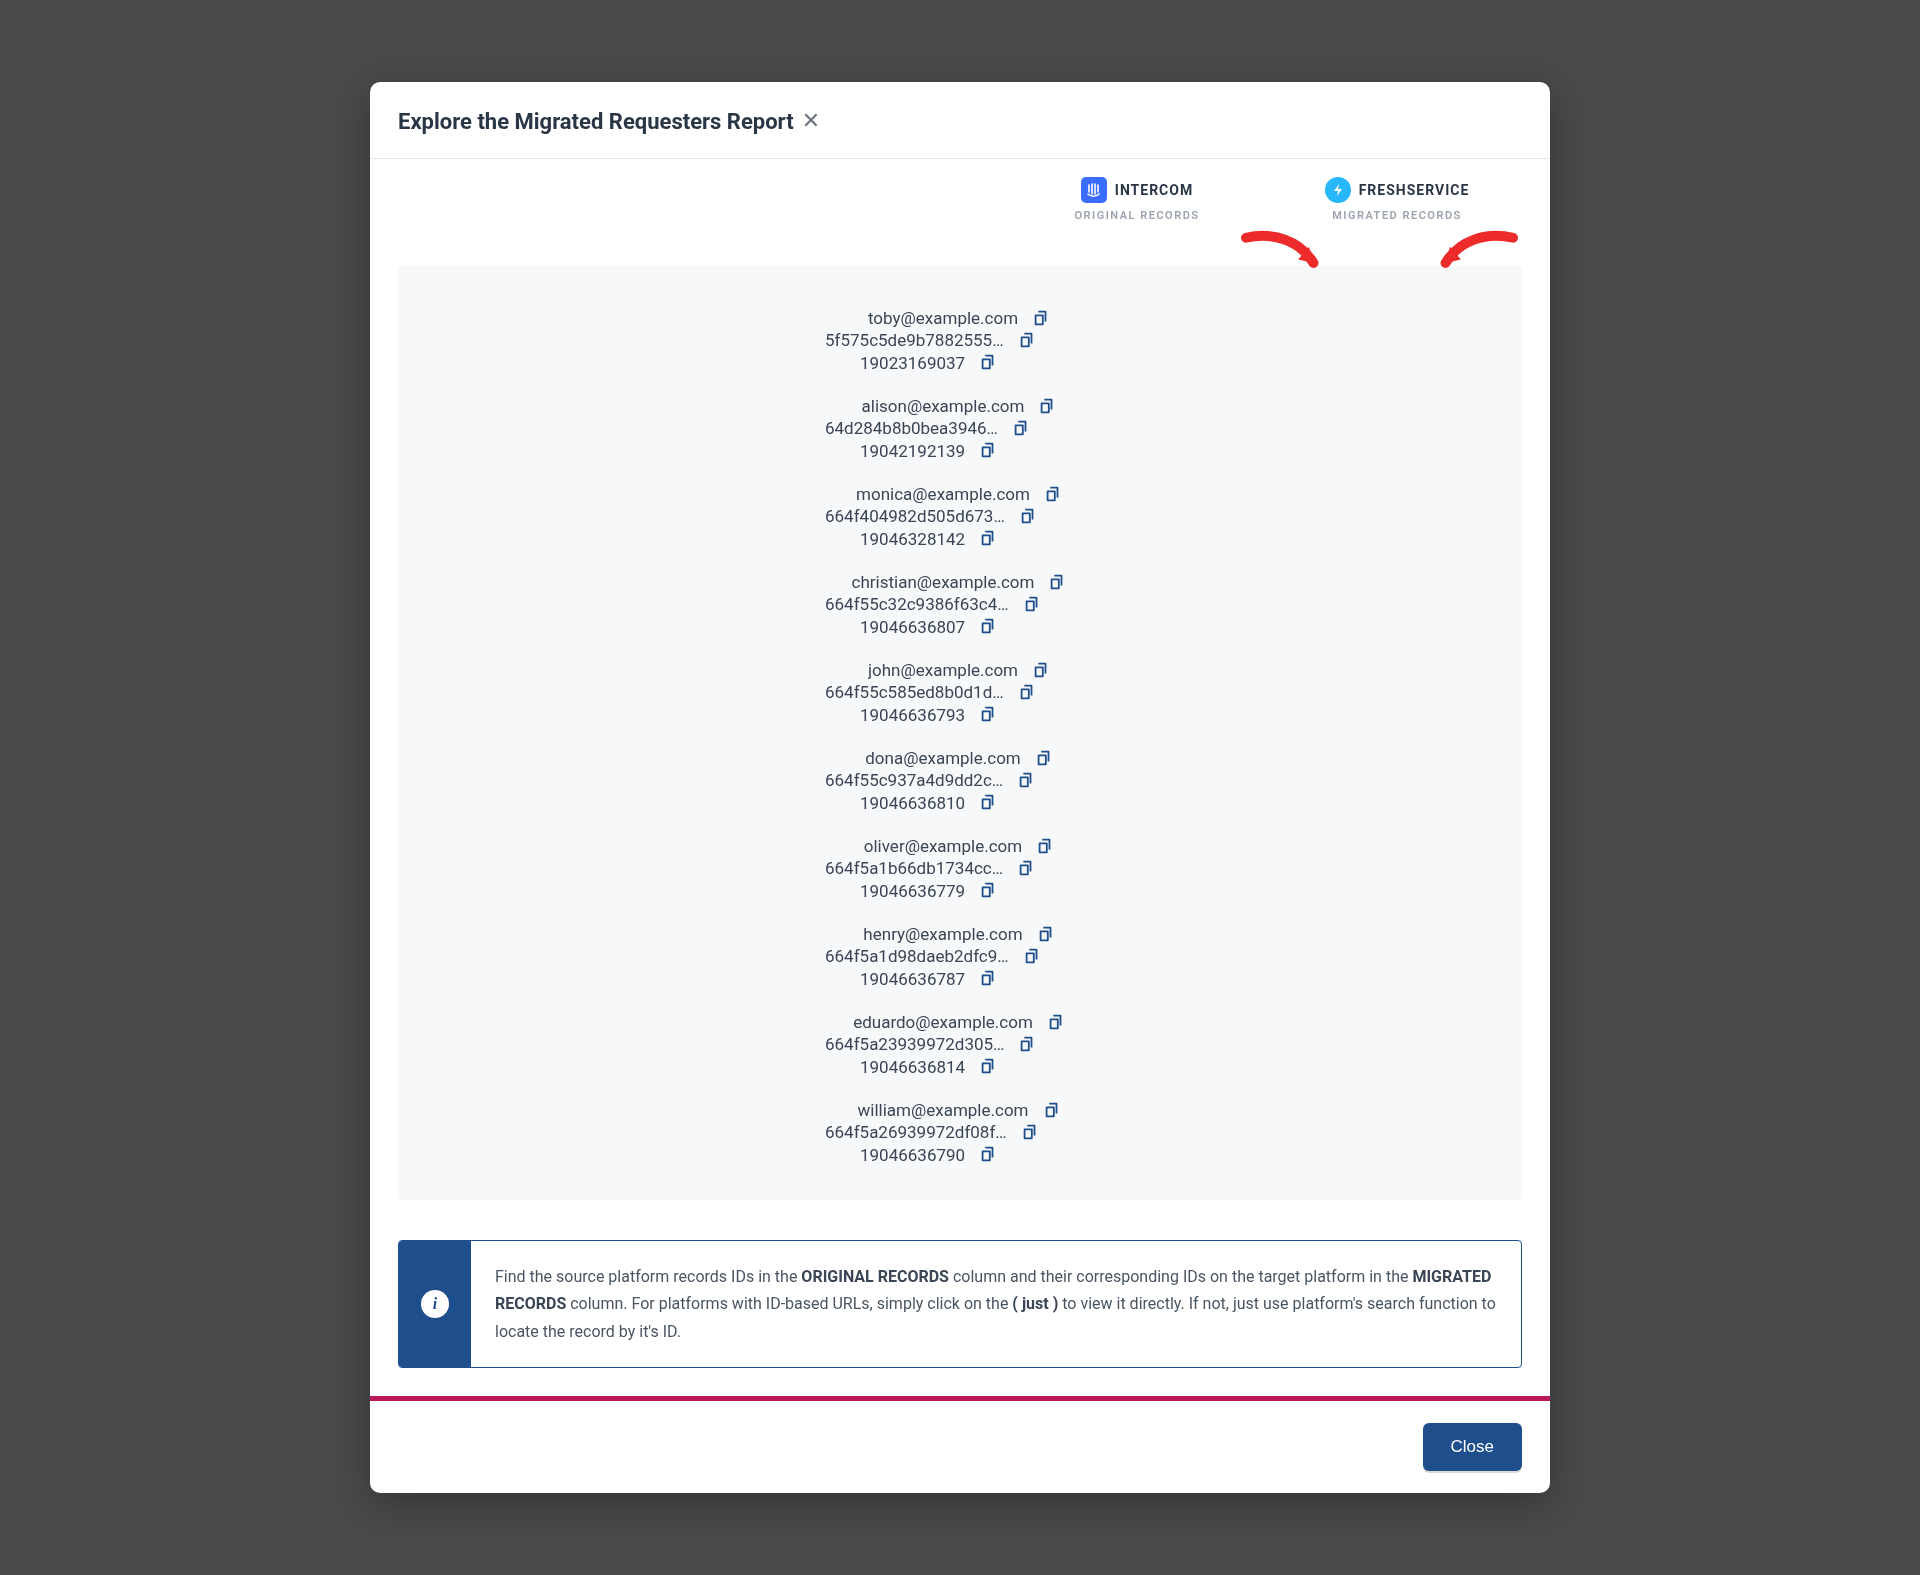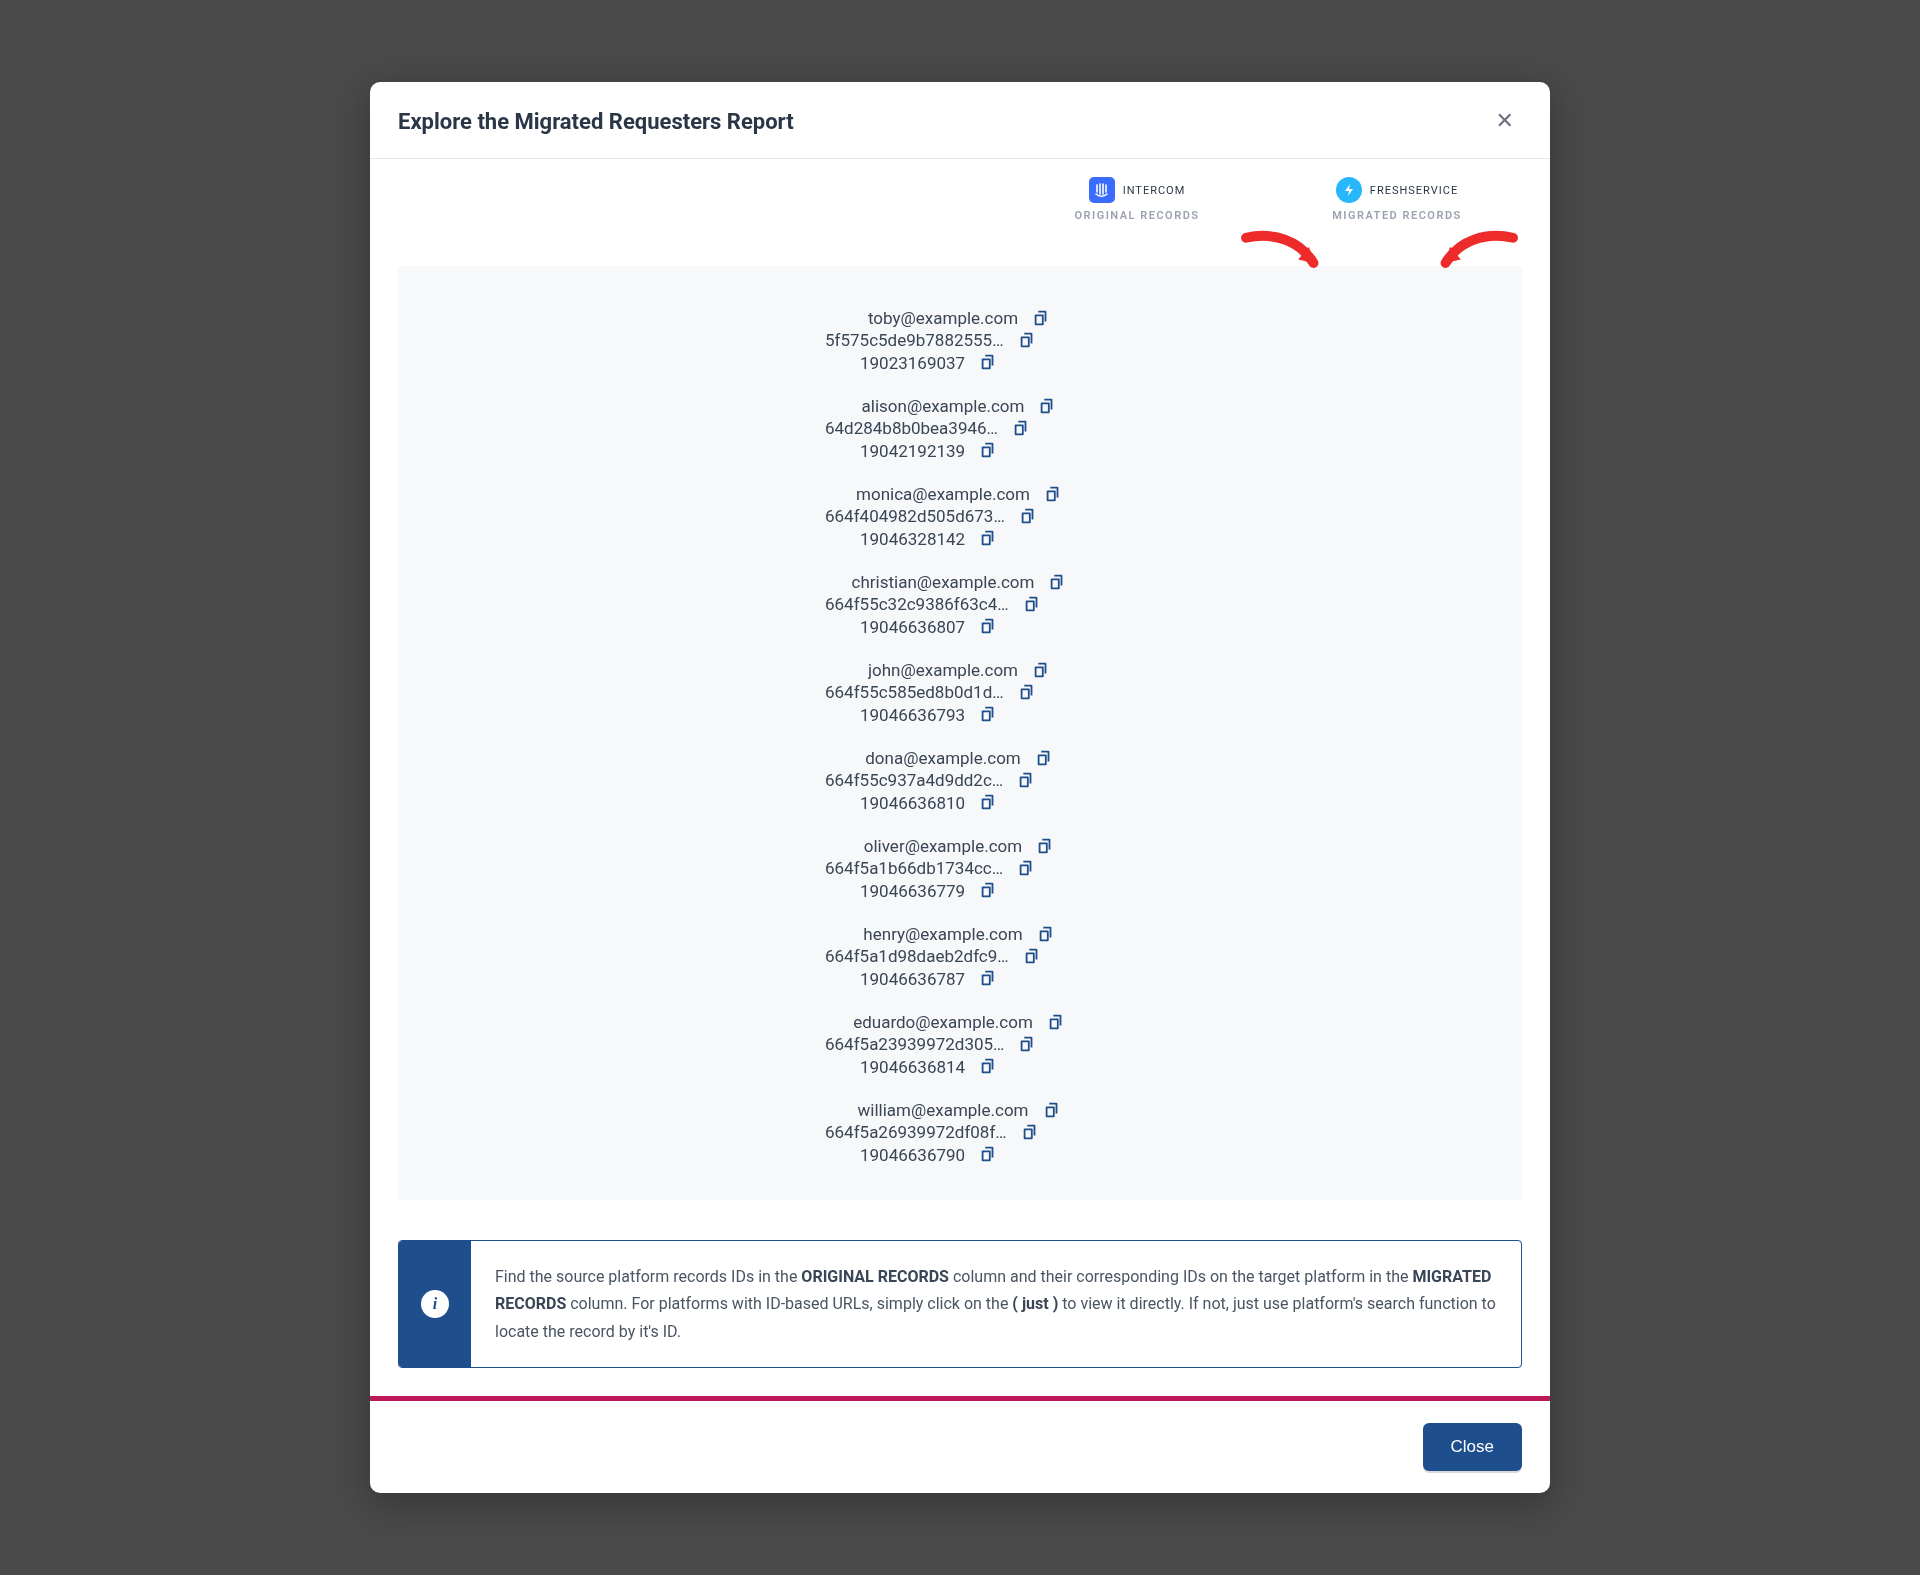--- a/index.html
+++ b/index.html
@@ -15,21 +15,20 @@
     .modal {
       background: #fff;
       border-radius: 10px;
       width: 100%;
       max-width: 1180px;
       overflow: hidden;
       box-shadow: 0 10px 40px rgba(0,0,0,0.3);
     }
     .modal-header {
       display: flex;
-      justify-content: space-between;
       align-items: center;
       padding: 22px 28px 20px 28px;
       border-bottom: 1px solid #e5e7eb;
     }
     .modal-title {
       font-size: 22px;
       font-weight: 700;
       color: #2a3646;
     }
     .close-x {
@@ -75,22 +74,22 @@
     .intercom-icon svg { display:block; }
     .freshservice-icon {
       width: 26px; height: 26px;
       background: #28b7fb;
       border-radius: 50%;
       display: inline-flex;
       align-items: center;
       justify-content: center;
     }
     .platform-name {
-      font-size: 11px;
-      font-weight: 400;
+      font-size: 14px;
+      font-weight: 700;
       letter-spacing: 1px;
       color: #2a3646;
     }
     .platform-sublabel {
       font-size: 11px;
       letter-spacing: 1.5px;
       color: #9aa3af;
       font-weight: 600;
     }
     .arrow {

